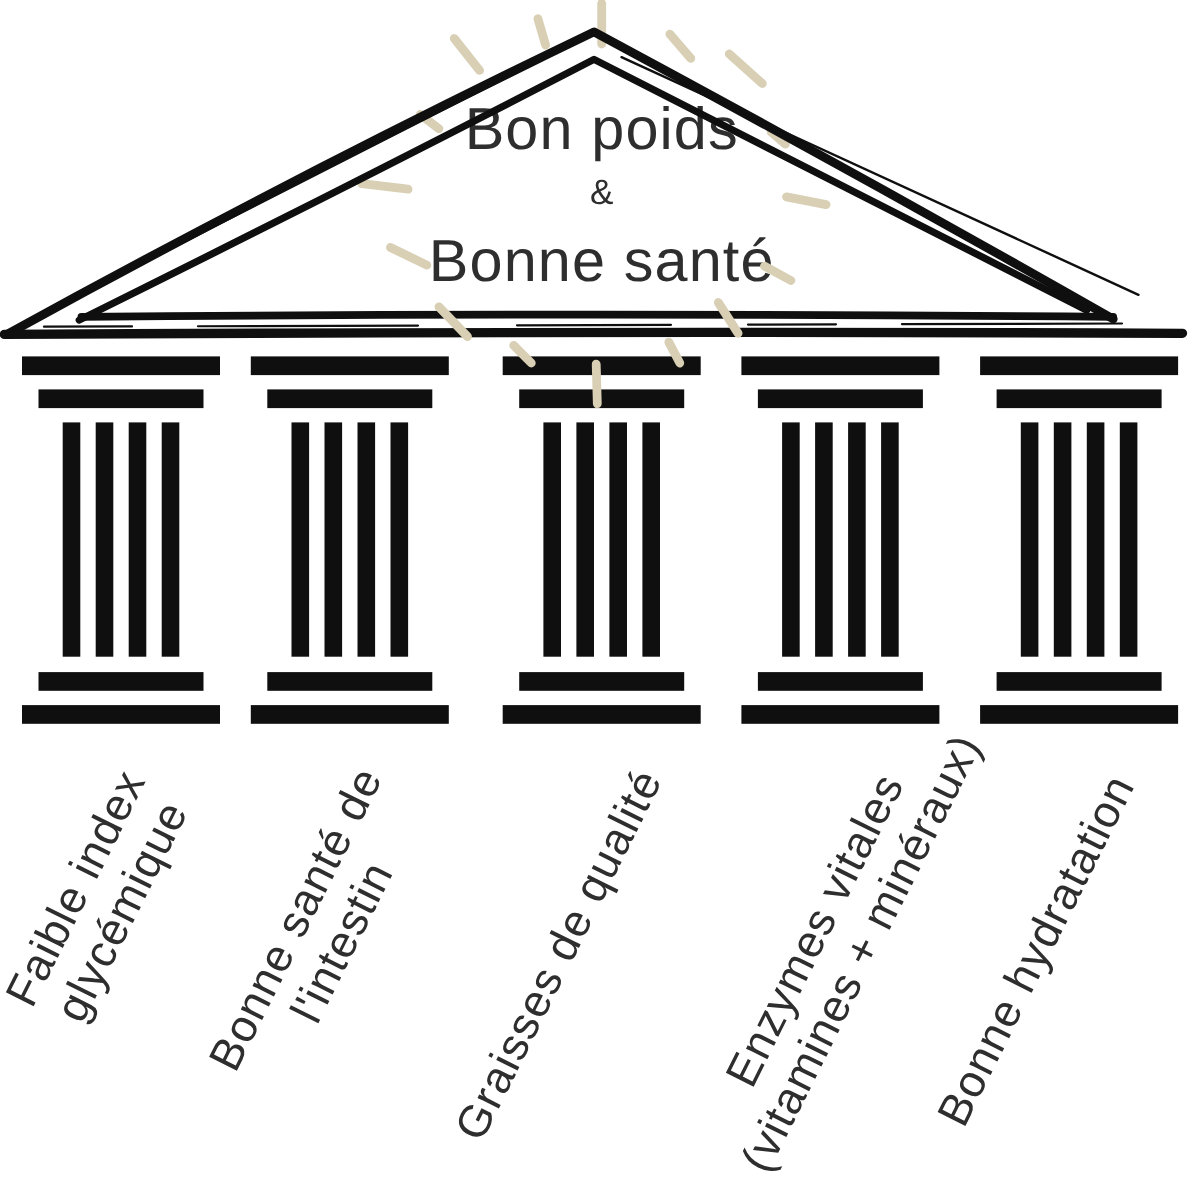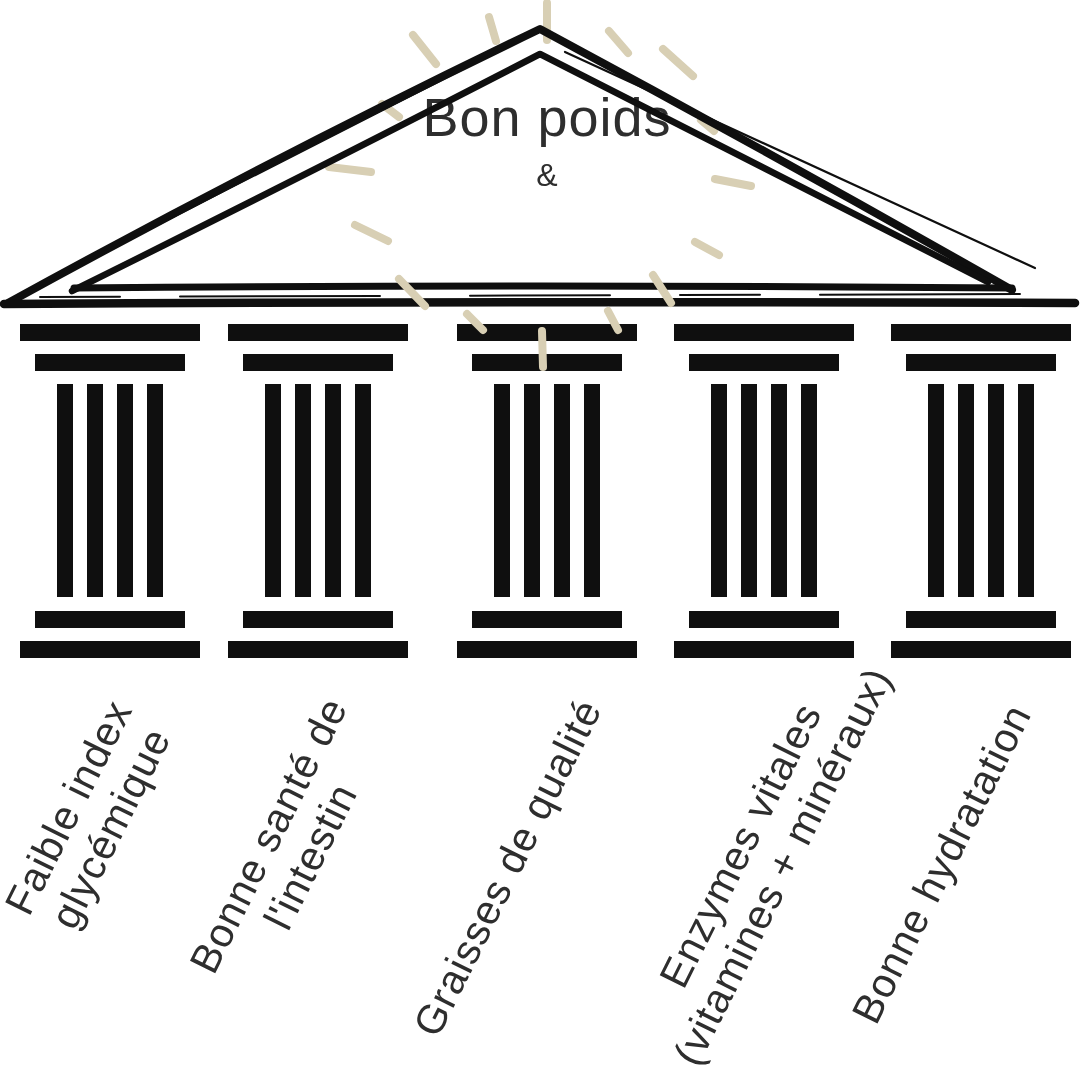--- a/index.html
+++ b/index.html
@@ -119,20 +119,21 @@
       <line class="ray" x1="399" y1="279" x2="425" y2="306"></line>
       <line class="ray" x1="653" y1="275" x2="671" y2="303"></line>
       <line class="ray" x1="467" y1="314" x2="483" y2="330"></line>
       <line class="ray" x1="542" y1="331" x2="543" y2="367"></line>
       <line class="ray" x1="608" y1="311" x2="618" y2="330"></line>
     </g>
   </svg>
 
   <div class="title t1">Bon poids</div>
   <div class="title amp">&amp;</div>
+  <div class="title t2">Bonne santé</div>
 
   <div id="columns">
       <div class="column" style="left: 20px;">
         <div class="bar abacus"></div>
         <div class="bar echinus"></div>
         <div class="shaft">
           <div class="flute"></div>
           <div class="flute"></div>
           <div class="flute"></div>
           <div class="flute"></div>

